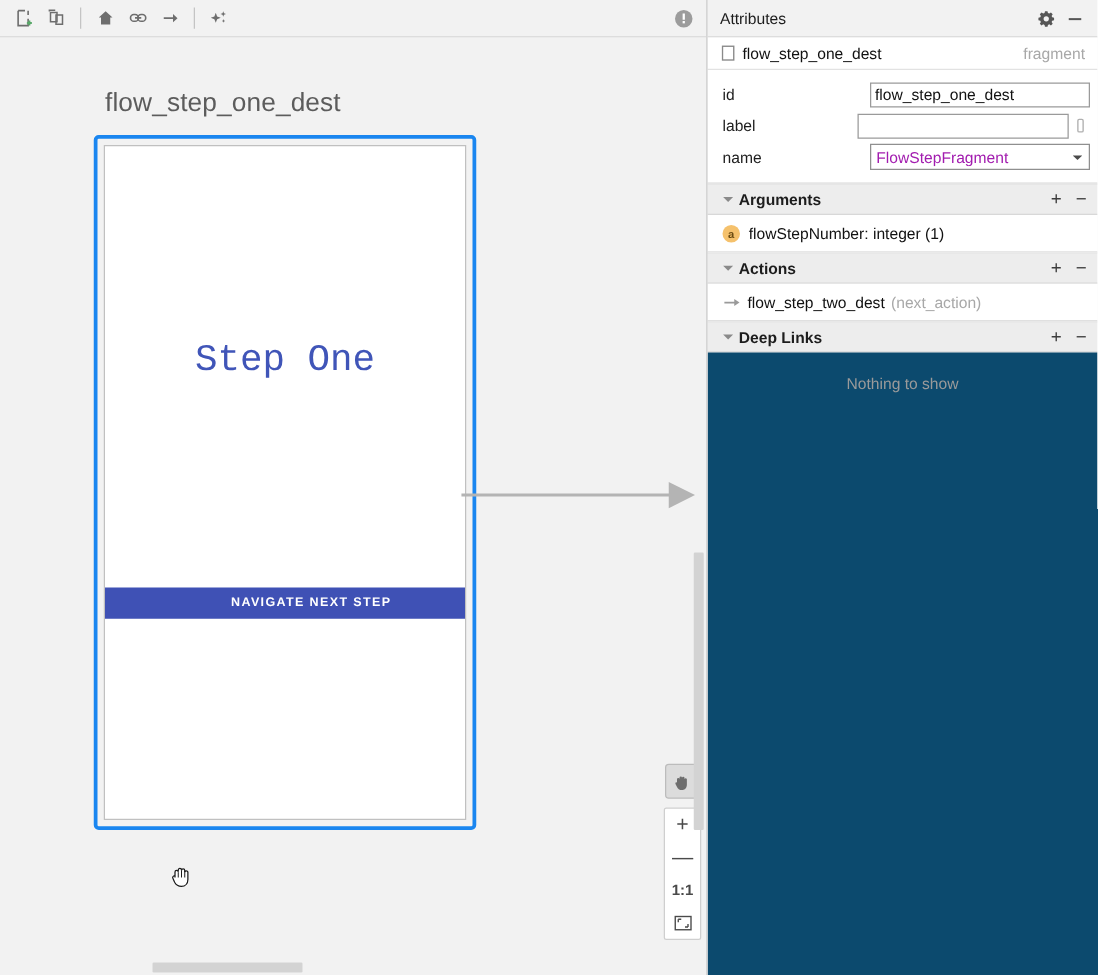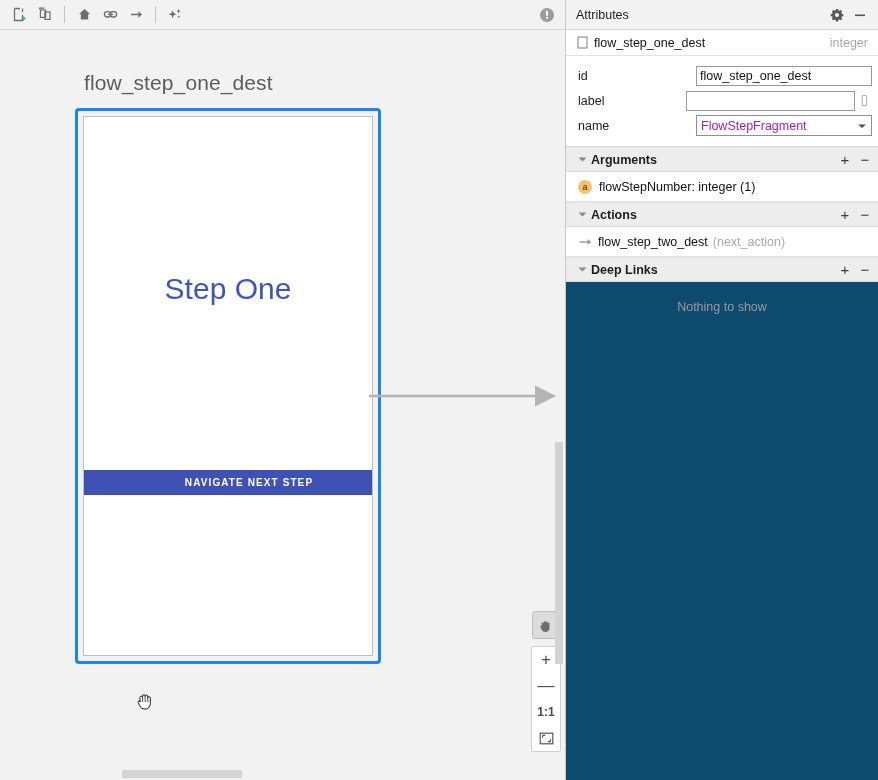--- a/index.html
+++ b/index.html
@@ -110,21 +110,21 @@
     overflow: hidden;
   }
   .screen-title {
     position: absolute;
     left: 0;
     right: 0;
     top: 155px;
     text-align: center;
     font-size: 30px;
     color: #4055b8;
-    font-family: Liberation Sans, sans-serif;
+    font-family: Liberation Mono, monospace;
   }
   .screen-button {
     position: absolute;
     left: 0;
     right: 0;
     top: 353px;
     height: 25px;
     background: #3f51b5;
     color: #ffffff;
     font-size: 10px;
@@ -572,21 +572,21 @@
       </span>
     </div>
 
     <div class="attr-subhead">
       <span class="subhead-icon">
         <svg width="11" height="13" viewBox="0 0 11 13">
           <rect x="1" y="1" width="9" height="11" fill="none" stroke="#8a8a8a" stroke-width="1.1"></rect>
         </svg>
       </span>
       <span class="subhead-name">flow_step_one_dest</span>
-      <span class="subhead-type">integer</span>
+      <span class="subhead-type">fragment</span>
     </div>
 
     <div class="prop-grid">
 
       <div class="prop-row">
         <span class="prop-label">id</span>
         <input class="prop-input" type="text" value="flow_step_one_dest" style="">
       </div>
 
       <div class="prop-row">

